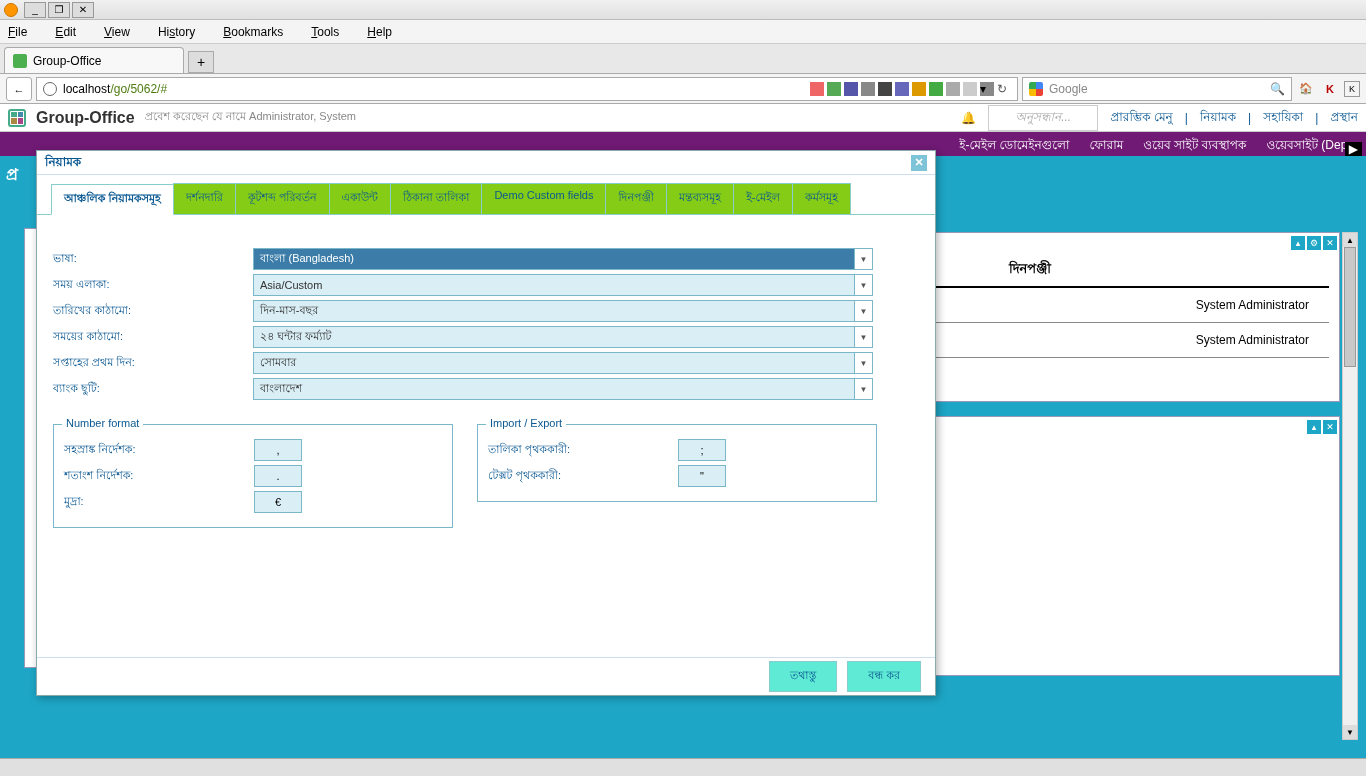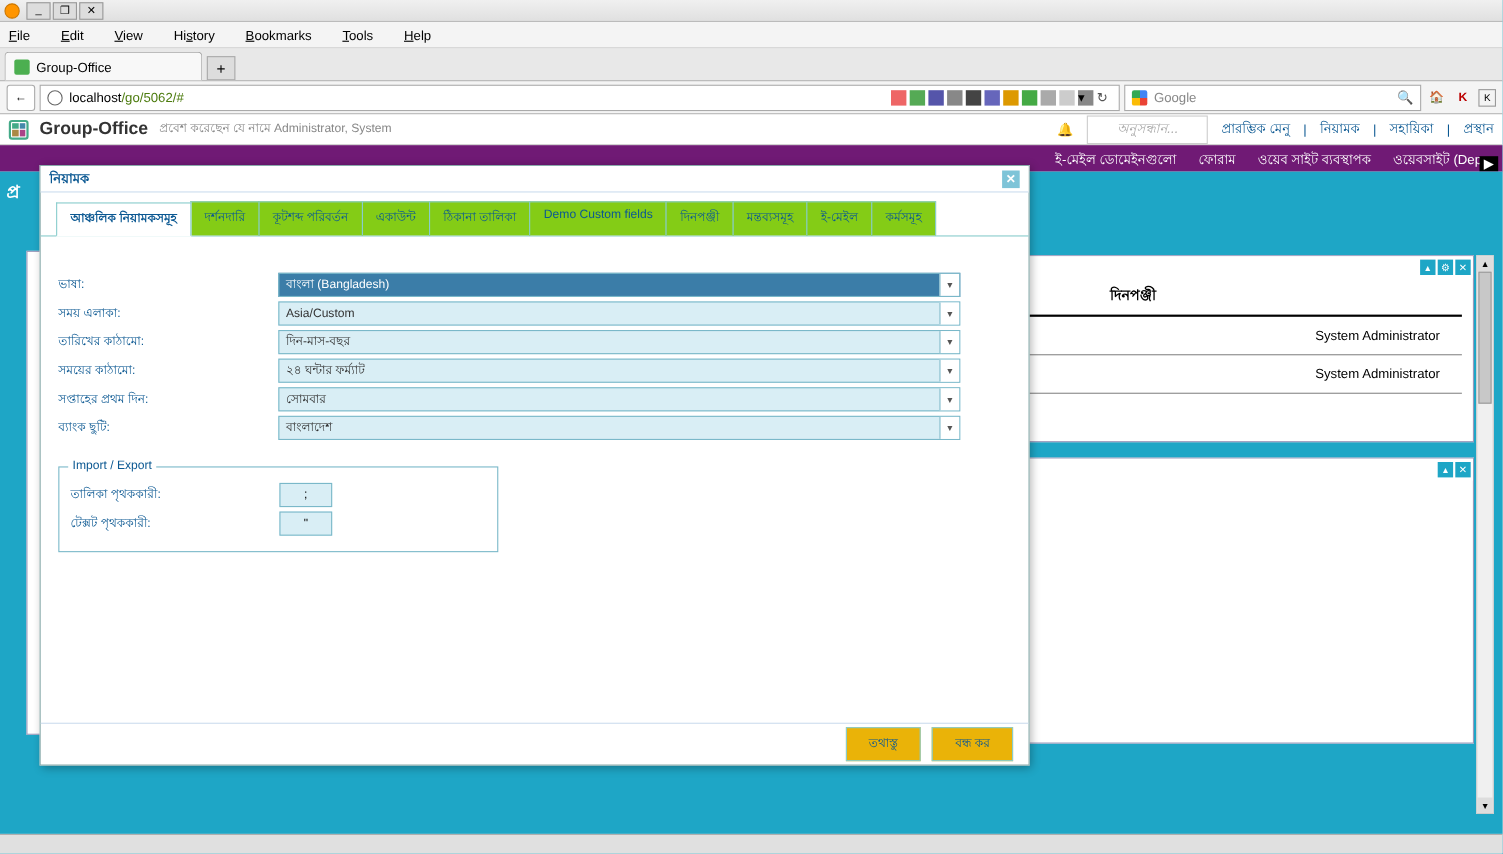--- a/index.html
+++ b/index.html
@@ -82,21 +82,21 @@
 .form-row label { width: 200px; font-size: 11px; color: #0b5892; }
 .combo { flex: 1; max-width: 620px; height: 22px; border: 1px solid #7ab8c9; background: #d9eef5; display: flex; align-items: center; padding: 0 6px; font-size: 11px; color: #333; position: relative; }
 .combo.sel { background: #3b7da8; color: #fff; }
 .combo .dd { position: absolute; right: 0; top: 0; bottom: 0; width: 18px; border-left: 1px solid #7ab8c9; background: #fff; display: flex; align-items: center; justify-content: center; font-size: 8px; color: #555; }
 .fieldsets { display: flex; gap: 24px; margin-top: 24px; }
 .fs { border: 1px solid #7ab8c9; padding: 14px 10px 10px; flex: 1; max-width: 400px; position: relative; }
 .fs-row { display: flex; align-items: center; margin-bottom: 4px; }
 .fs-row label { width: 190px; font-size: 11px; color: #0b5892; }
 .small-input { width: 48px; height: 22px; border: 1px solid #7ab8c9; background: #d9eef5; padding: 0 6px; font-size: 11px; text-align: center; }
 .dlg-footer { position: absolute; bottom: 0; left: 0; right: 0; height: 38px; border-top: 1px solid #cde; display: flex; align-items: center; justify-content: flex-end; padding: 0 14px; gap: 10px; }
-.dlg-btn { border: 1px solid #8cc; background: #eab308; padding: 5px 20px; font-size: 11px; color: #0b5892; cursor: pointer; }
+.dlg-btn { border: 1px solid #8cc; background: #5eead4; padding: 5px 20px; font-size: 11px; color: #0b5892; cursor: pointer; }
 </style>
 </head>
 <body>
 
 <div class="titlebar">
   <div class="ff-icon"></div>
   <div class="win-btns">
     <div class="win-btn">_</div>
     <div class="win-btn">❐</div>
     <div class="win-btn">✕</div>
@@ -274,20 +274,35 @@
     </div>
     <div class="form-row">
       <label>ব্যাংক ছুটি:</label>
       <div class="combo">
           <span>বাংলাদেশ</span>
           <div class="dd">▼</div>
         </div>
     </div>
 
     <div class="fieldsets">
+      <div class="fs">
+        <div class="legend" style="position:absolute;top:-8px;left:8px;background:#fff;padding:0 4px;font-size:11px;color:#0b5892">Number format</div>
+        <div class="fs-row">
+          <label>সহস্রাঙ্ক নির্দেশক:</label>
+          <input class="small-input" value="," style="">
+        </div>
+        <div class="fs-row">
+          <label>শতাংশ নির্দেশক:</label>
+          <input class="small-input" value="." style="">
+        </div>
+        <div class="fs-row">
+          <label>মুদ্রা:</label>
+          <input class="small-input" value="€" style="">
+        </div>
+      </div>
       <div class="fs" style="height:78px">
         <div class="legend" style="position:absolute;top:-8px;left:8px;background:#fff;padding:0 4px;font-size:11px;color:#0b5892">Import / Export</div>
         <div class="fs-row">
           <label>তালিকা পৃথককারী:</label>
           <input class="small-input" value=";" style="">
         </div>
         <div class="fs-row">
           <label>টেক্সট পৃথককারী:</label>
           <input class="small-input" value="&quot;" style="">
         </div>

